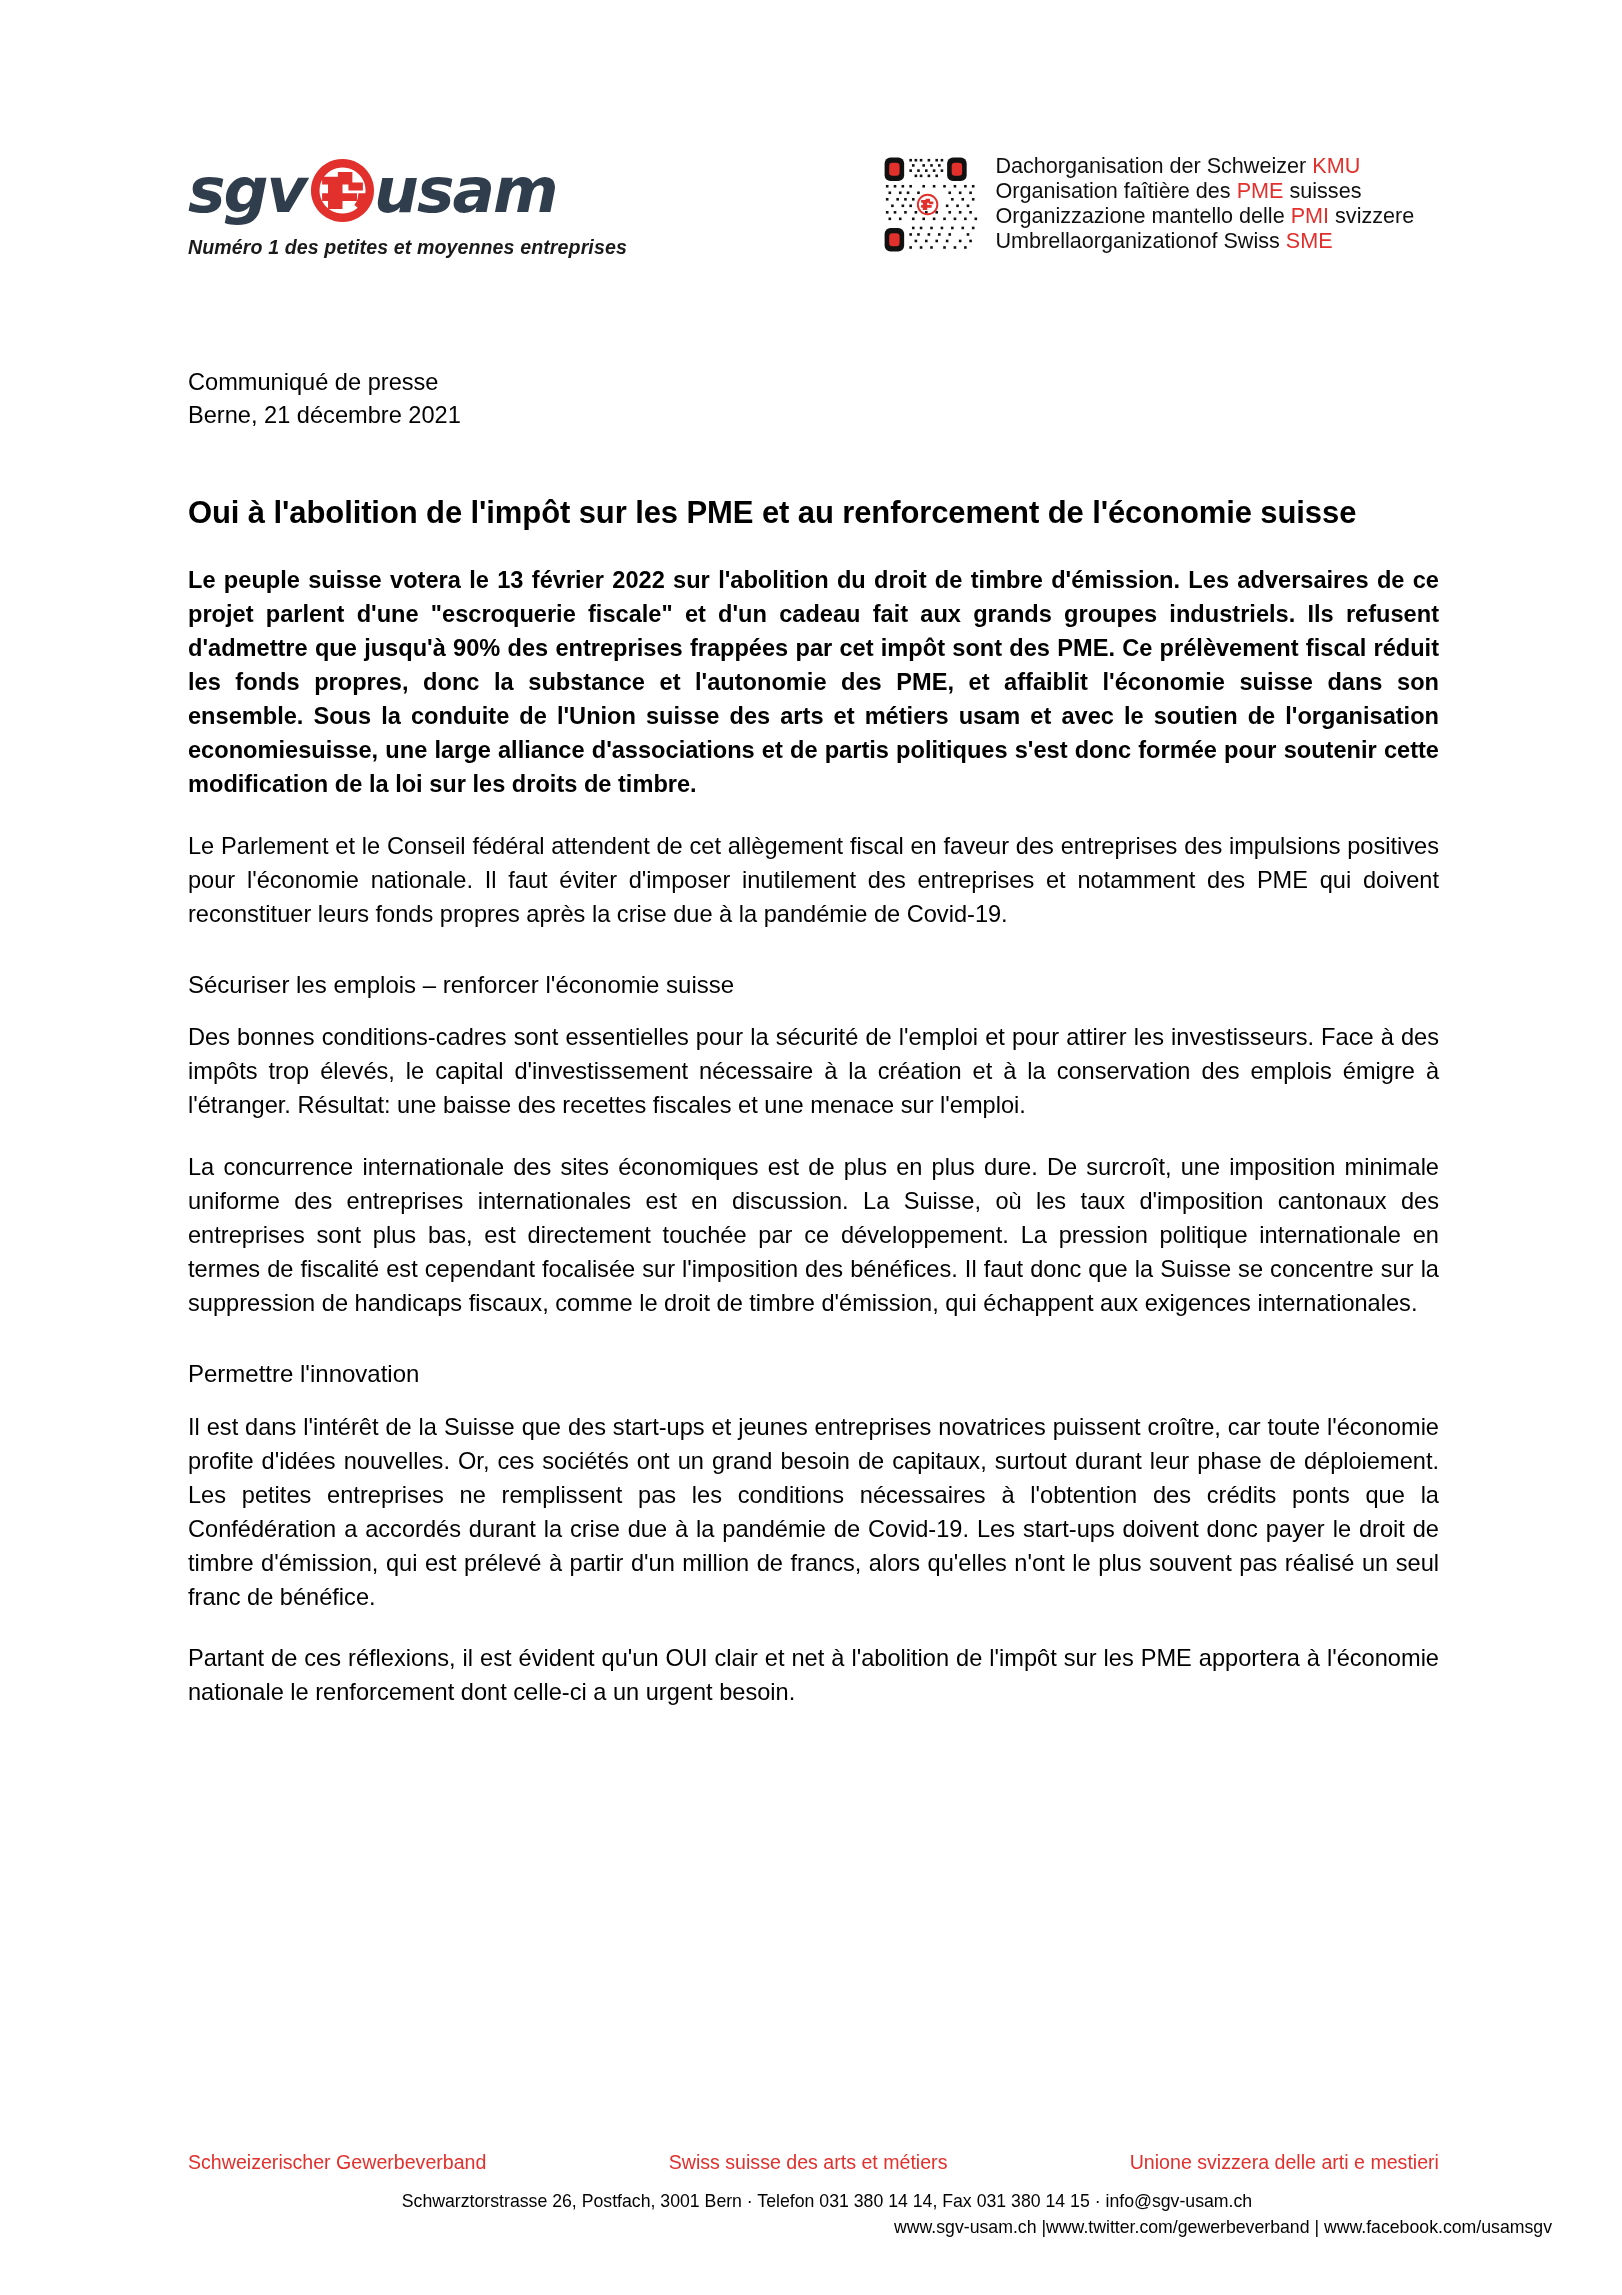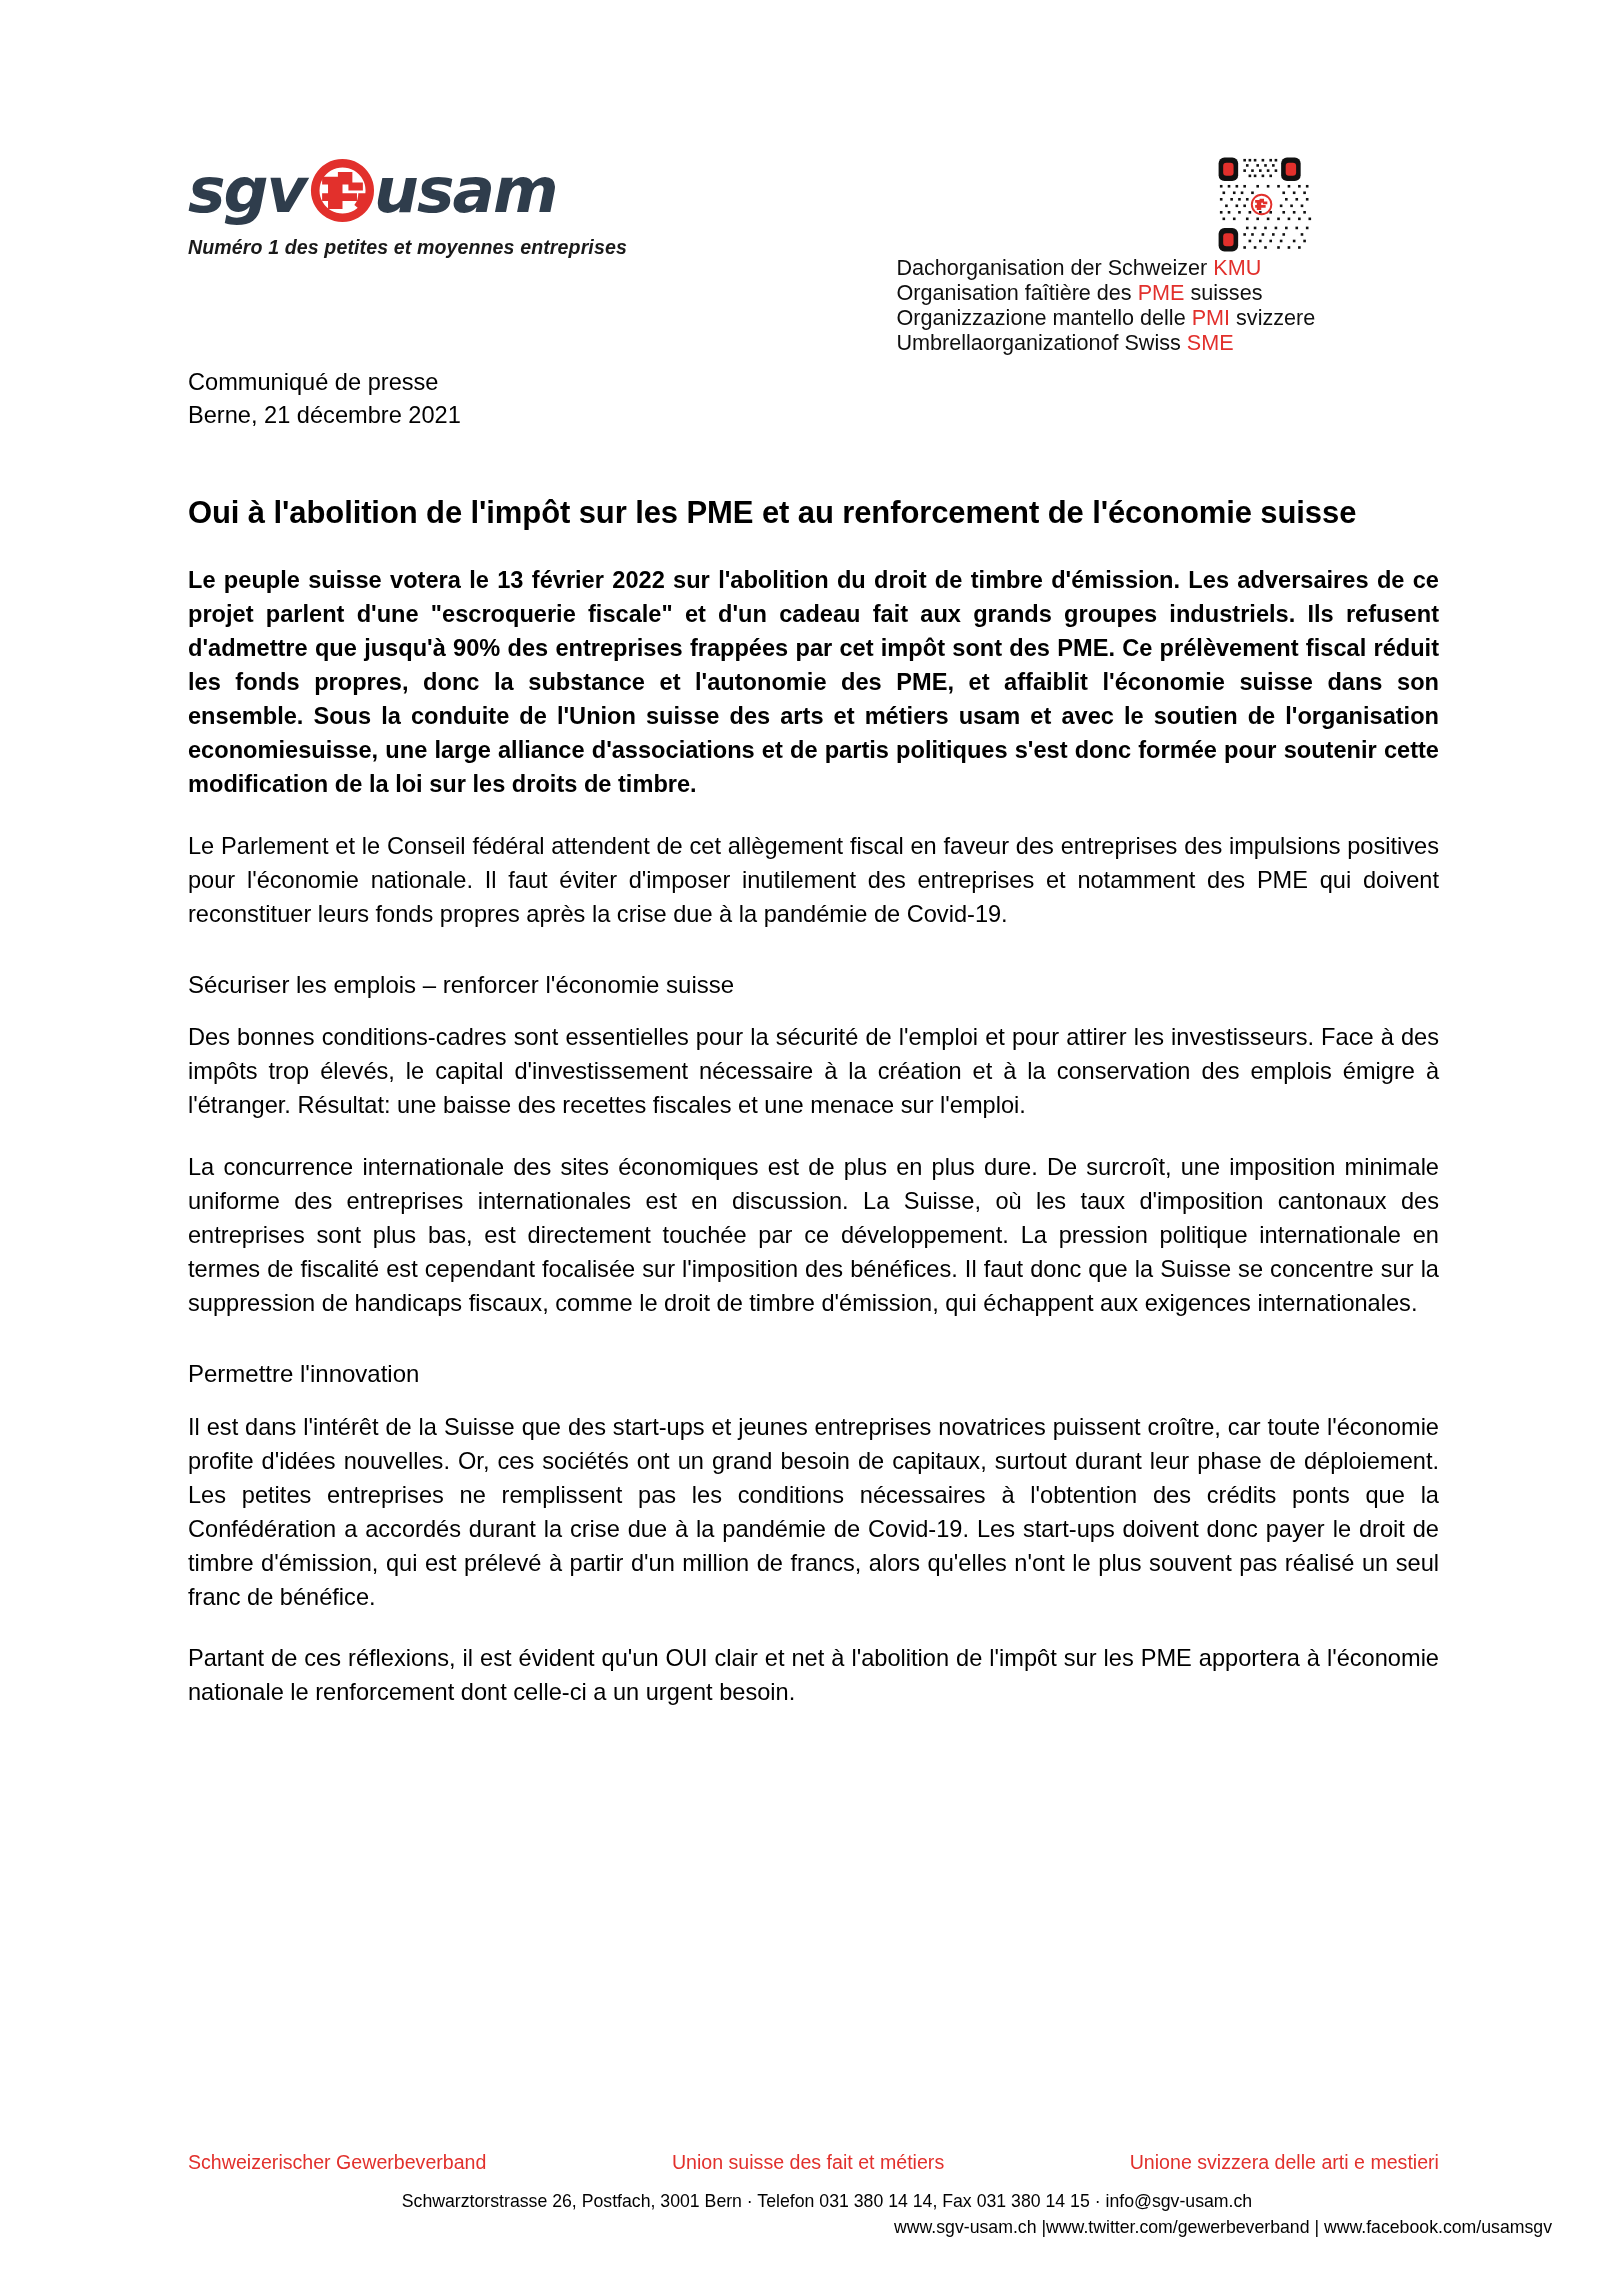--- a/index.html
+++ b/index.html
@@ -66,22 +66,21 @@
     letter-spacing: 0.1px;
     white-space: nowrap;
   }
 
   
   .claim-block {
     position: absolute;
     left: 882px;
     top: 152px;
     display: flex;
-    align-items: flex-end;
-    flex-direction: column;
+    align-items: center;
   }
   .qr {
     width: 99px;
     height: 99px;
     flex: 0 0 99px;
     margin-top: 2.6px;
   }
   .qr svg { display: block; }
   .claim-lines {
     margin-left: 14.4px;
@@ -358,21 +357,21 @@
     <h2 class="subhead">Permettre l'innovation</h2>
     <p class="para">Il est dans l'intérêt de la Suisse que des start-ups et jeunes entreprises novatrices puissent croître, car toute l'économie profite d'idées nouvelles. Or, ces sociétés ont un grand besoin de capitaux, surtout durant leur phase de déploiement. Les petites entreprises ne remplissent pas les conditions nécessaires à l'obtention des crédits ponts que la Confédération a accordés durant la crise due à la pandémie de Covid-19. Les start-ups doivent donc payer le droit de timbre d'émission, qui est prélevé à partir d'un million de francs, alors qu'elles n'ont le plus souvent pas réalisé un seul franc de bénéfice.</p>
     <p class="para">Partant de ces réflexions, il est évident qu'un OUI clair et net à l'abolition de l'impôt sur les PME apportera à l'économie nationale le renforcement dont celle-ci a un urgent besoin.</p>
 
   </div>
 
   <div class="footer">
     <div class="footer-rule"></div>
     <div class="footer-orgs">
       <span class="org">Schweizerischer Gewerbeverband</span>
-      <span class="org">Union suisse des fait et métiers</span>
+      <span class="org">Swiss suisse des arts et métiers</span>
       <span class="org">Unione svizzera delle arti e mestieri</span>
     </div>
     <div class="footer-contact">Schwarztorstrasse 26, Postfach, 3001 Bern  ·   Telefon 031 380 14 14, Fax 031 380 14 15  ·   info@sgv-usam.ch</div>
     <div class="footer-links">www.sgv-usam.ch |www.twitter.com/gewerbeverband  | www.facebook.com/usamsgv</div>
   </div>
 
 </div>
 
 
 </body></html>

